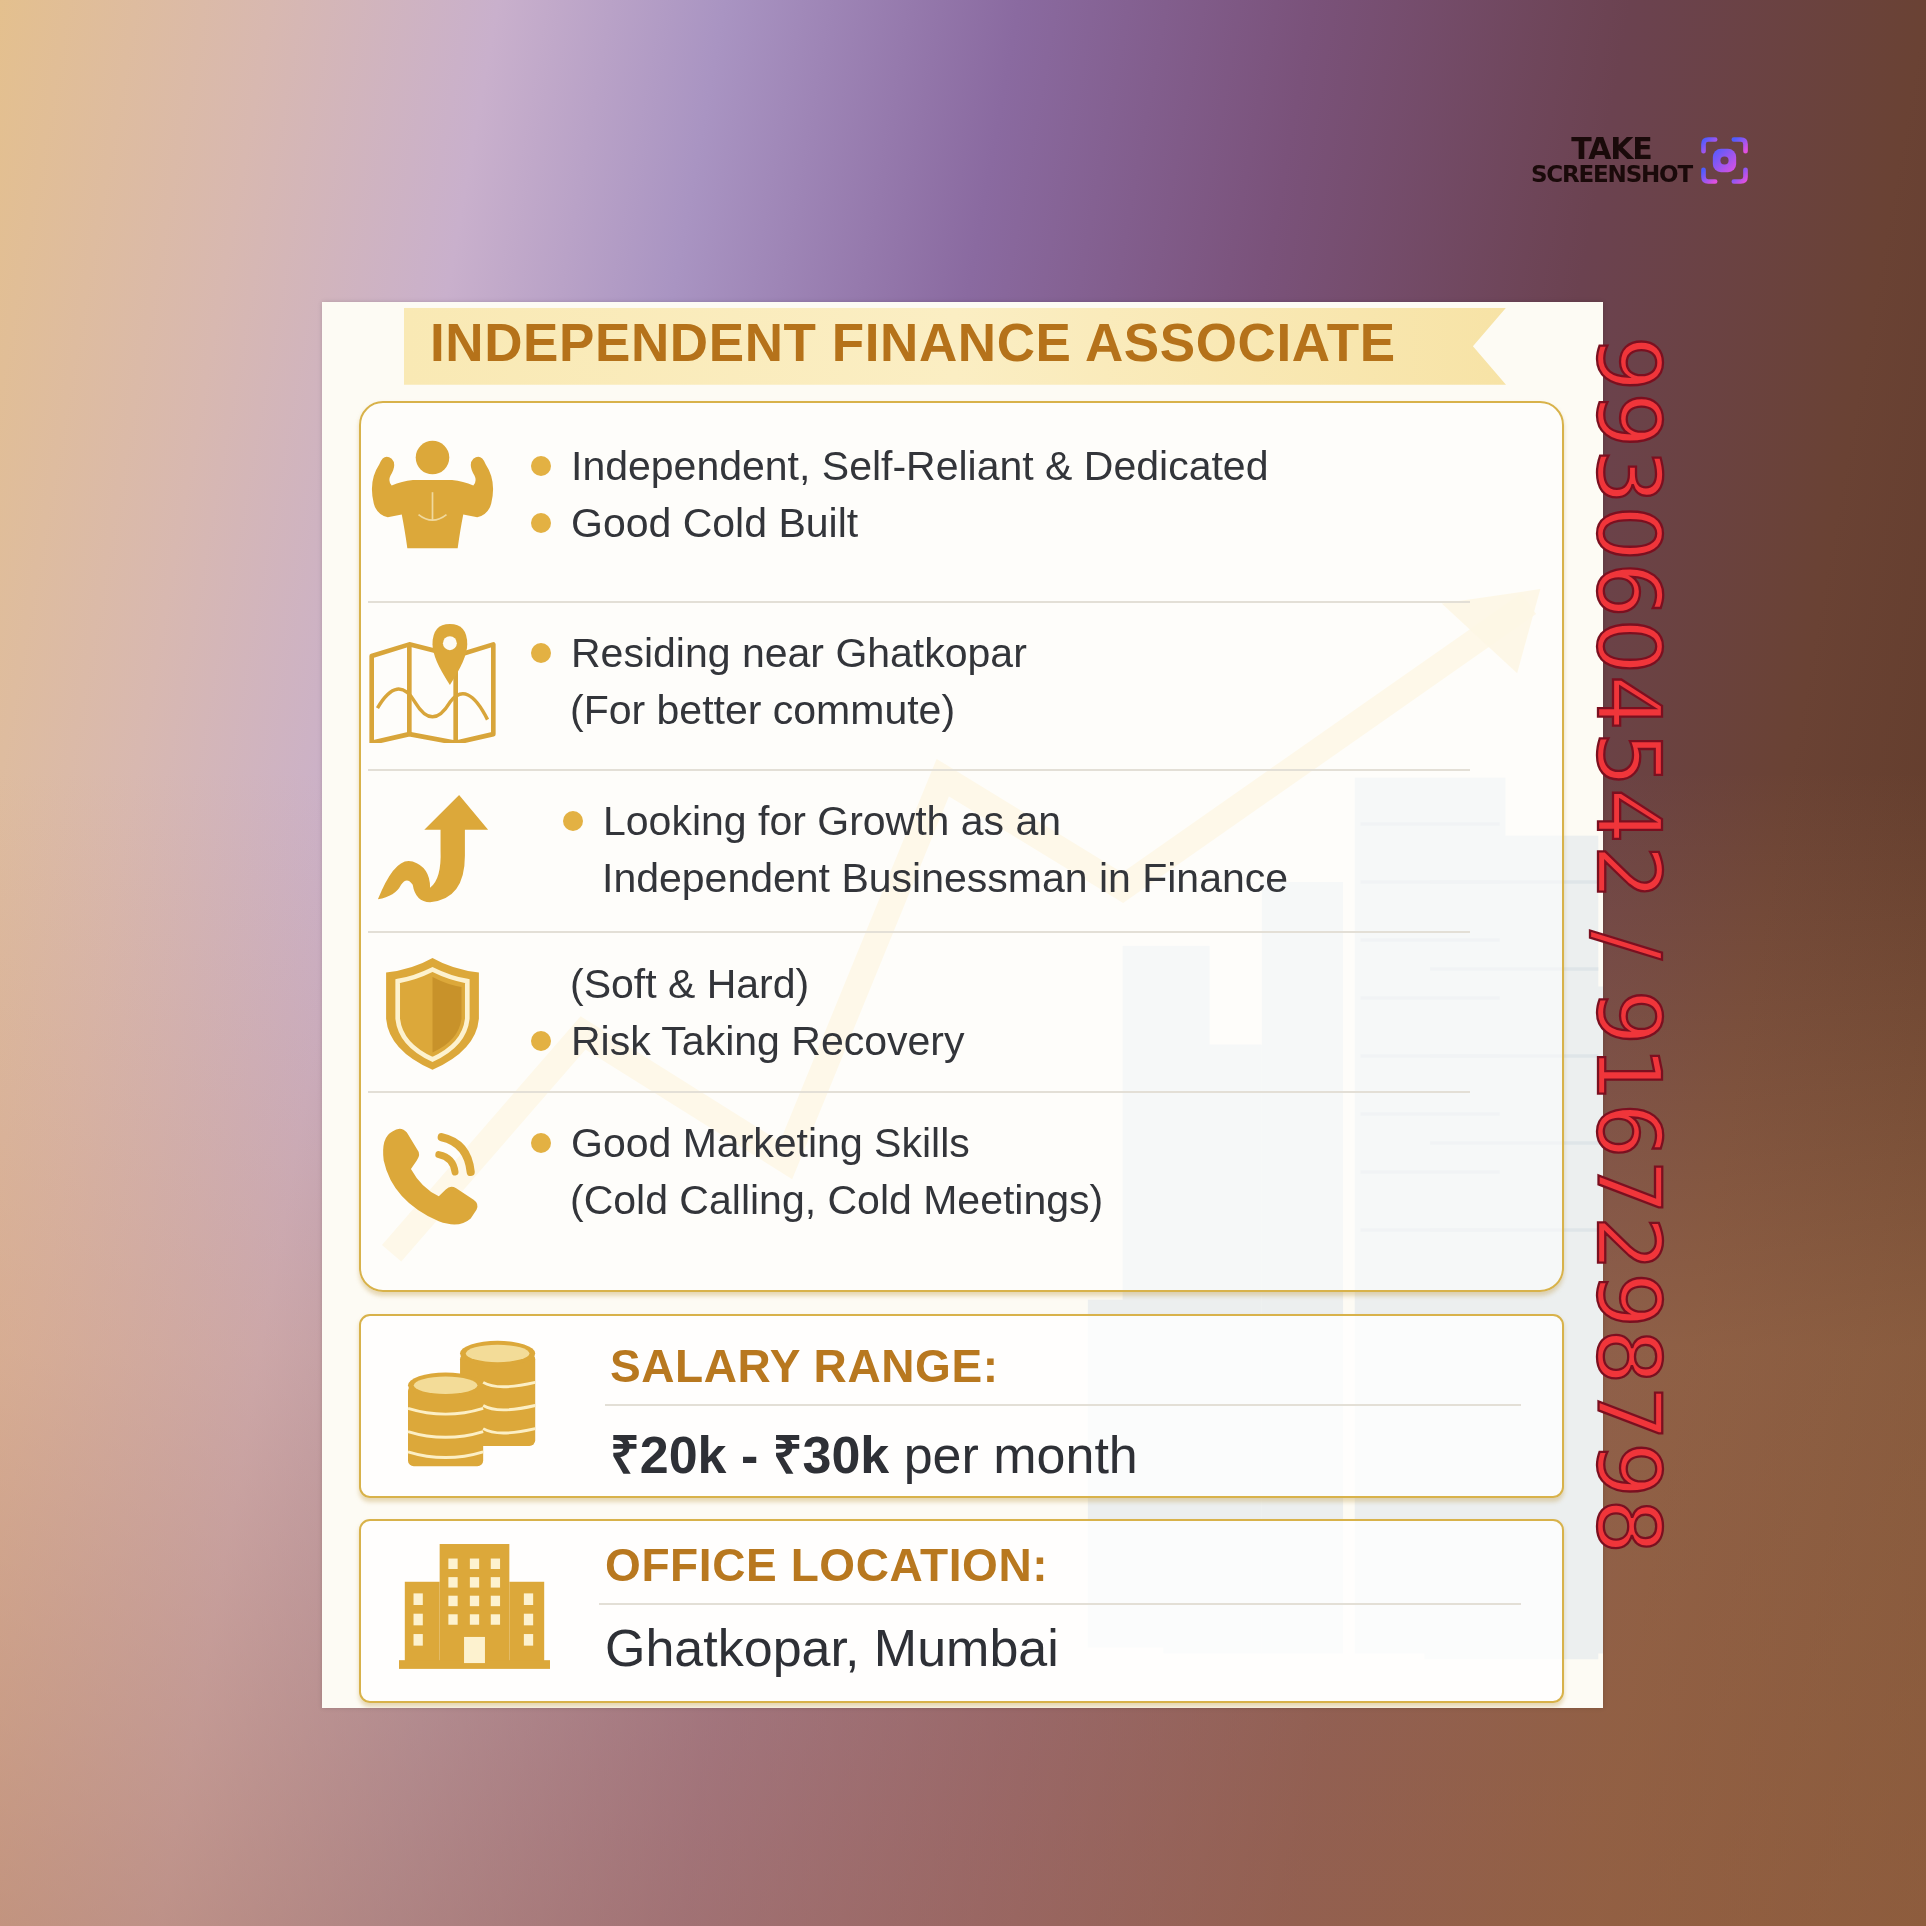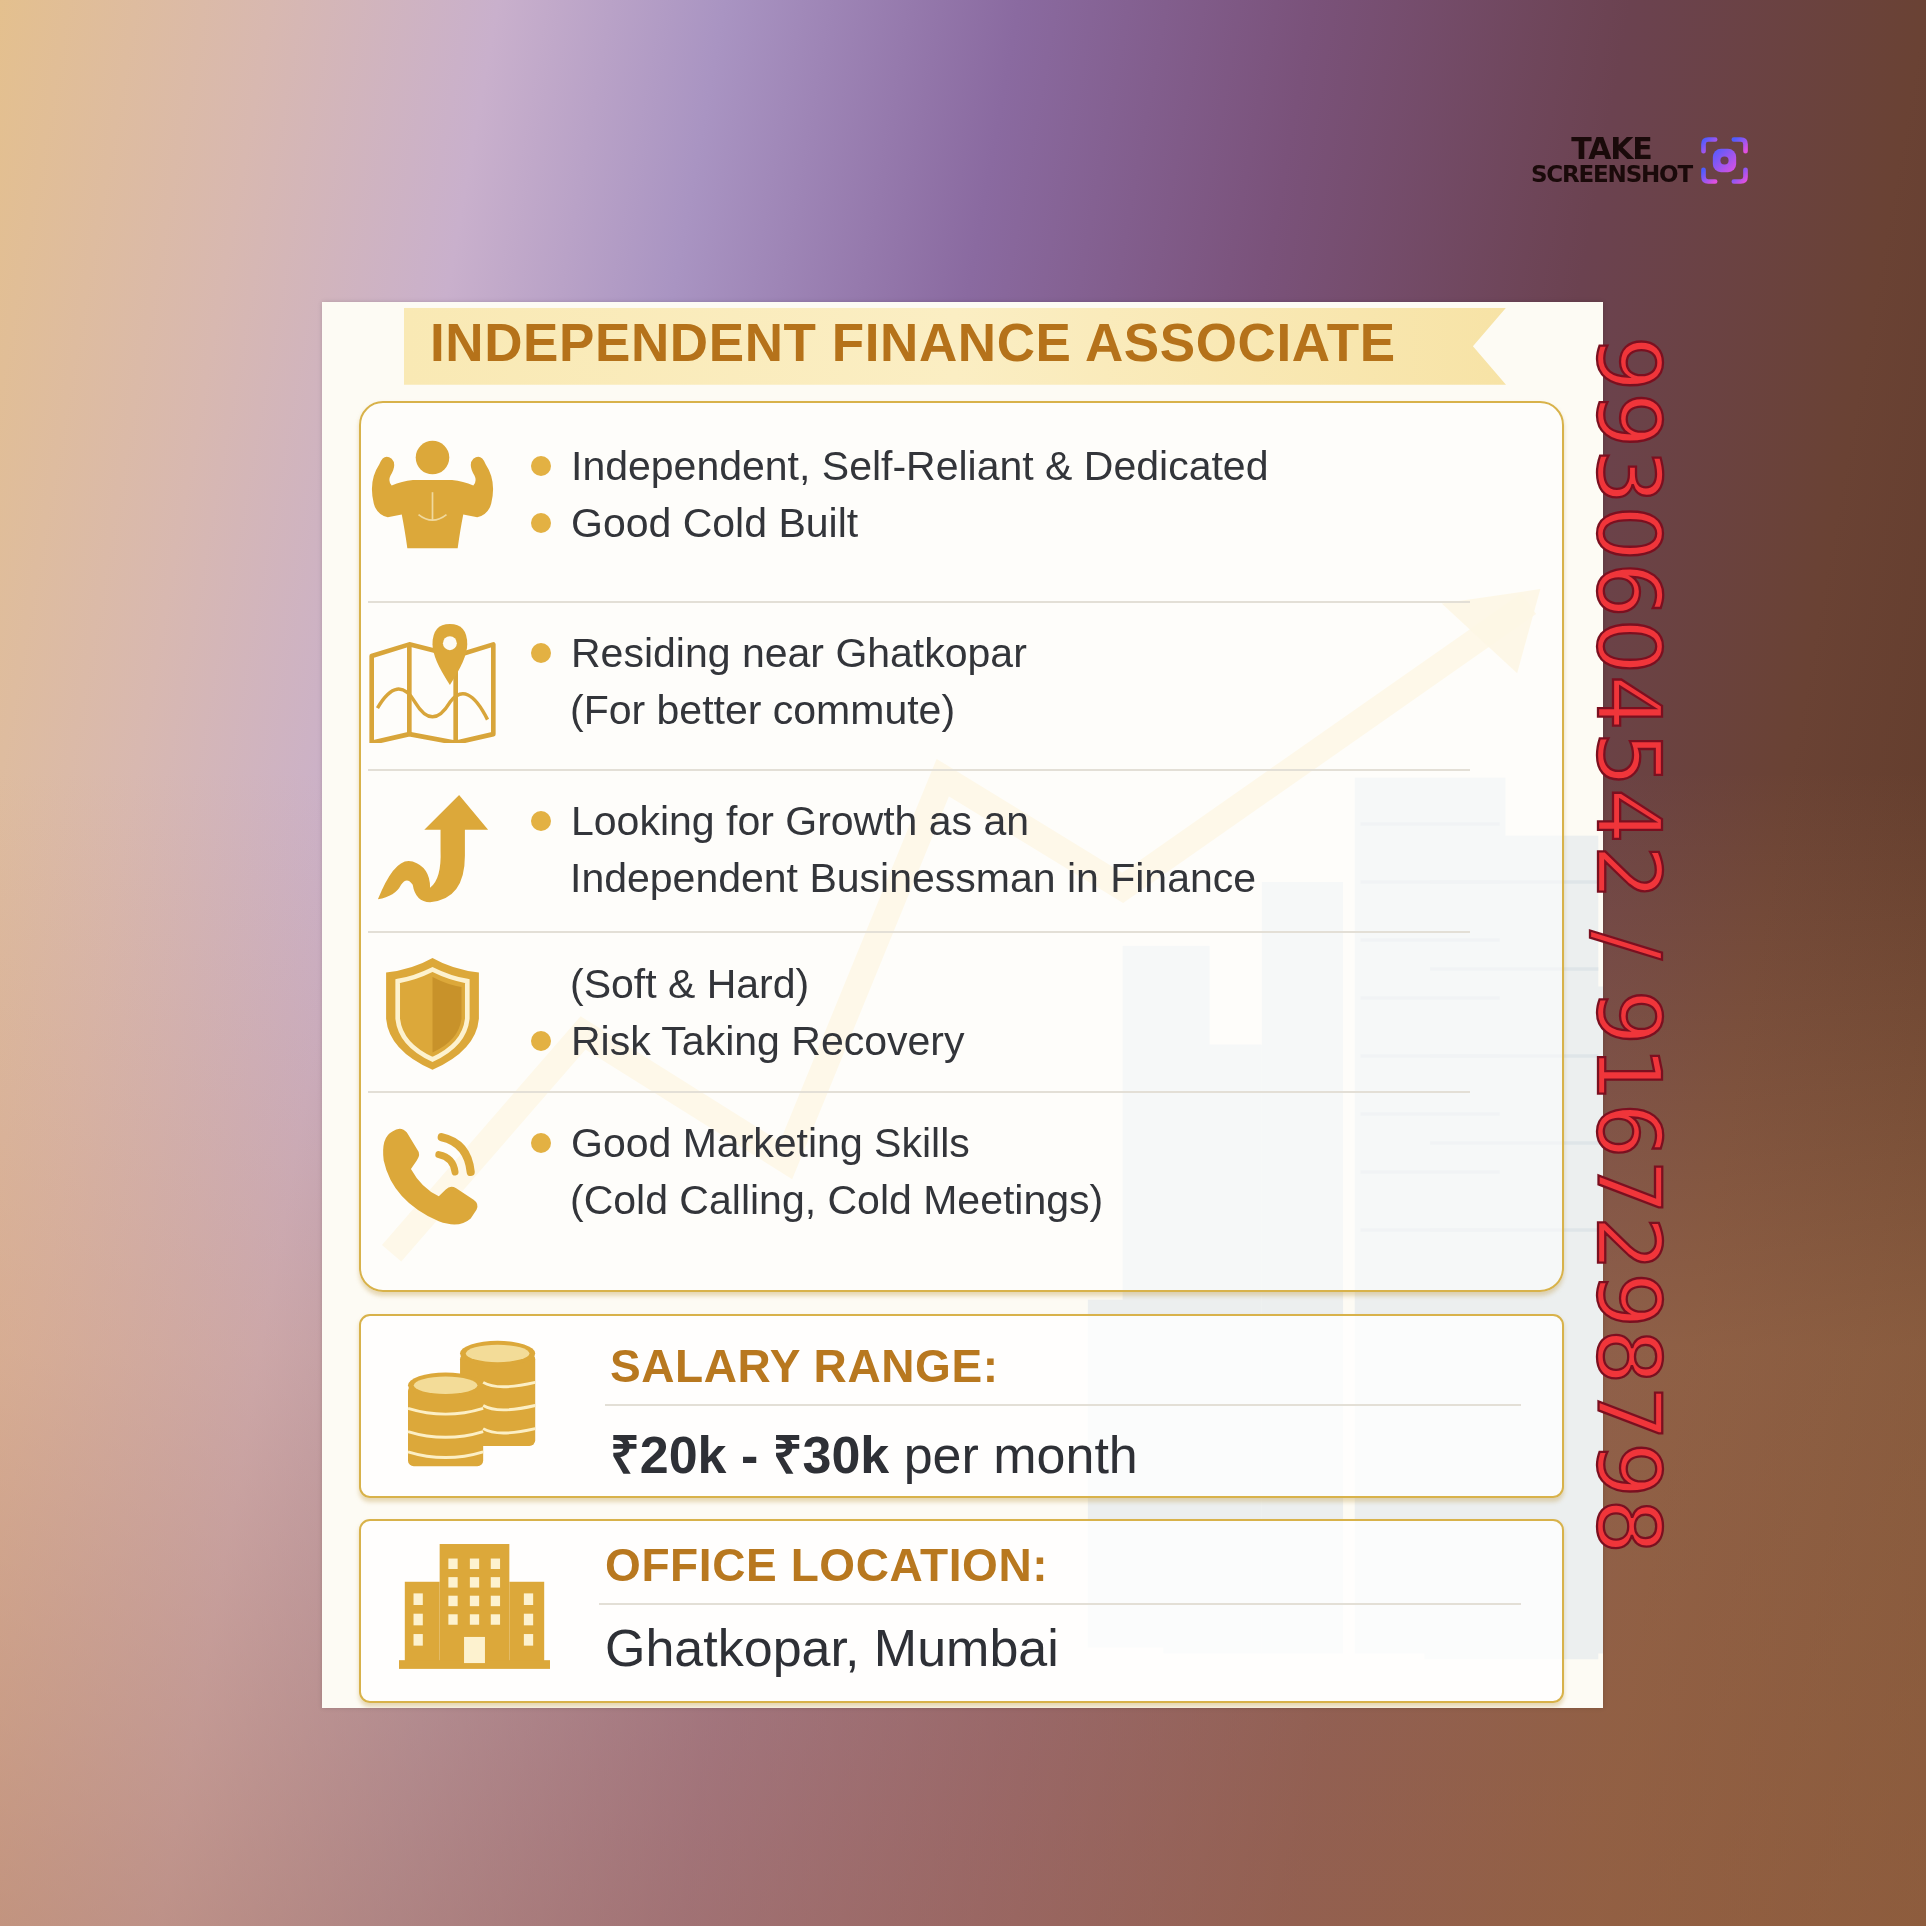--- a/index.html
+++ b/index.html
@@ -181,21 +181,21 @@
         <circle cx="150" cy="38" r="12" fill="#fdfbf4"></circle>
       </svg>
     </div>
     <div class="req-lines">
       <div class="req-line"><span class="bullet"></span><span>Residing near Ghatkopar</span></div>
       <div class="req-line"><span class="bullet-spacer"></span><span>(For better commute)</span></div>
     </div>
   </div>
   <div class="req-divider" style="top:467px;"></div>
 
-  <div class="req-row" style="top:484px;">
+  <div class="req-row" style="top:484px;gap:32px;">
     <div class="req-icon">
       <svg width="122" height="116" viewBox="0 0 210 200">
         <path d="M10 185 Q40 110 70 120 Q100 130 100 165 Q120 150 118 100 L118 65 L90 65 L150 5 L200 65 L160 65 L160 110 Q160 185 100 190 Q75 190 70 160 Q60 145 50 160 Q40 180 10 185 Z" fill="#dca83a"></path>
       </svg>
     </div>
     <div class="req-lines">
       <div class="req-line"><span class="bullet"></span><span>Looking for Growth as an</span></div>
       <div class="req-line"><span class="bullet-spacer"></span><span>Independent Businessman in Finance</span></div>
     </div>
   </div>

